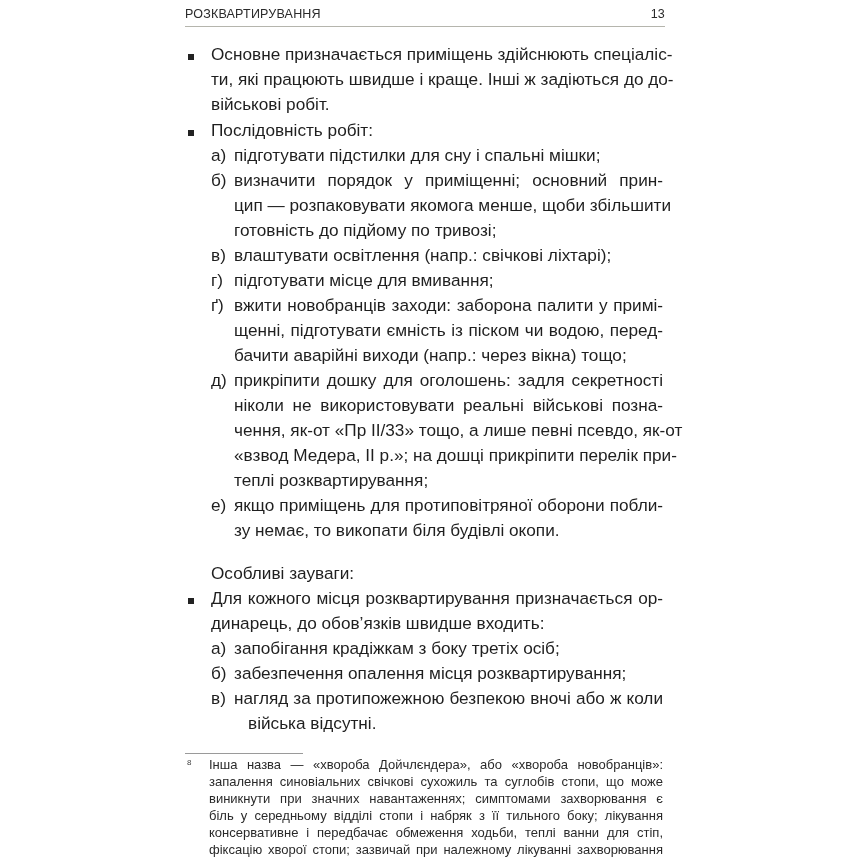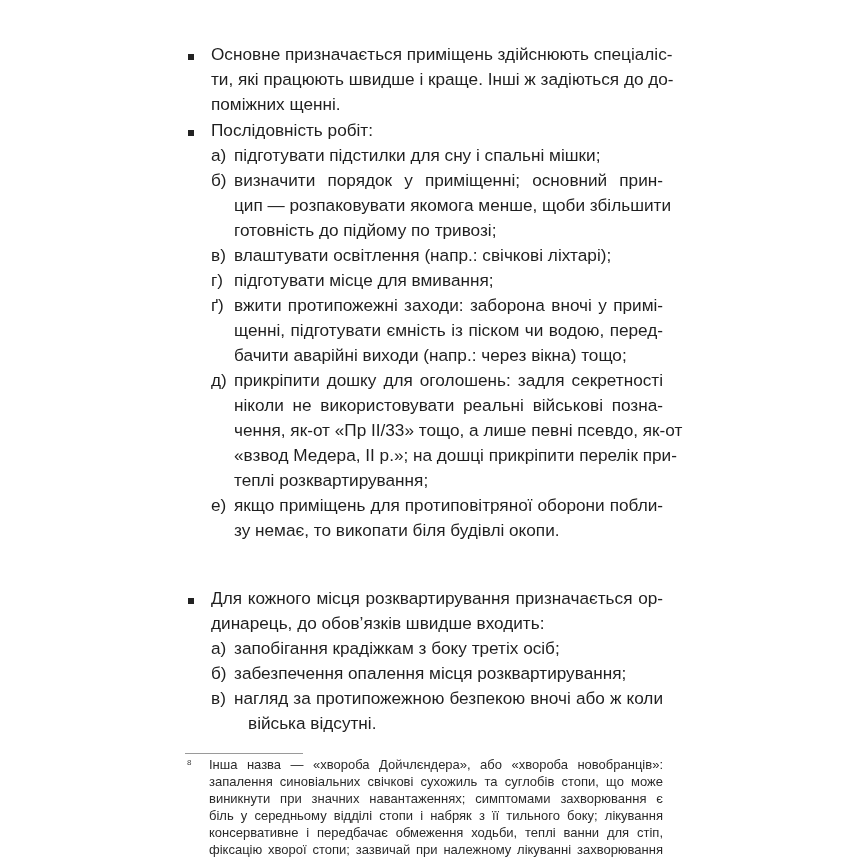--- a/index.html
+++ b/index.html
@@ -31,26 +31,30 @@
     position: absolute; left: 24px; width: 454px; height: 17px; line-height: 17px;
     font-size: 13px; white-space: nowrap; color: #2a2a2a;
   }
   .fn-mark { position: absolute; left: 2px; top: 758px; font-size: 8px; color: #444; }
 </style>
 </head>
 <body>
 
 <div class="page">
 
+  <div class="running-head">
+    <span class="title">РОЗКВАРТИРУВАННЯ</span>
+    <span class="pageno">13</span>
+  </div>
 
   <div>
     <div class="bullet-mark" style="top:54px"></div>
     <div class="line just" style="left:26px;top:42px;width:452px">Основне призначається приміщень здійснюють спеціаліс-</div>
     <div class="line just" style="left:26px;top:67px;width:452px">ти, які працюють швидше і краще. Інші ж задіються до до-</div>
-    <div class="line" style="left:26px;top:92px">поміжних щенні.</div>
+    <div class="line" style="left:26px;top:92px">військові робіт.</div>
   </div>
 
   <div>
     <div class="bullet-mark" style="top:130px"></div>
     <div class="line" style="left:26px;top:118px">Послідовність робіт:</div>
 
     <div class="item-label" style="left:26px;top:143px">а)</div>
     <div class="line" style="left:49px;top:143px">підготувати підстилки для сну і спальні мішки;</div>
 
     <div class="item-label" style="left:26px;top:168px">б)</div>
@@ -58,36 +62,37 @@
     <div class="line just" style="left:49px;top:193px;width:429px">цип — розпаковувати якомога менше, щоби збільшити</div>
     <div class="line" style="left:49px;top:218px">готовність до підйому по тривозі;</div>
 
     <div class="item-label" style="left:26px;top:243px">в)</div>
     <div class="line" style="left:49px;top:243px">влаштувати освітлення (напр.: свічкові ліхтарі);</div>
 
     <div class="item-label" style="left:26px;top:268px">г)</div>
     <div class="line" style="left:49px;top:268px">підготувати місце для вмивання;</div>
 
     <div class="item-label" style="left:26px;top:293px">ґ)</div>
-    <div class="line just" style="left:49px;top:293px;width:429px">вжити протипожежні заходи: заборона вночі у примі-</div>
+    <div class="line just" style="left:49px;top:293px;width:429px">вжити новобранців заходи: заборона палити у примі-</div>
     <div class="line just" style="left:49px;top:318px;width:429px">щенні, підготувати ємність із піском чи водою, перед-</div>
     <div class="line" style="left:49px;top:343px">бачити аварійні виходи (напр.: через вікна) тощо;</div>
 
     <div class="item-label" style="left:26px;top:368px">д)</div>
     <div class="line just" style="left:49px;top:368px;width:429px">прикріпити дошку для оголошень: задля секретності</div>
     <div class="line just" style="left:49px;top:393px;width:429px">ніколи не використовувати реальні військові позна-</div>
     <div class="line just" style="left:49px;top:418px;width:429px">чення, як-от «Пр ІІ/33» тощо, а лише певні псевдо, як-от</div>
     <div class="line just" style="left:49px;top:443px;width:429px">«взвод Медера, ІІ р.»; на дошці прикріпити перелік при-</div>
     <div class="line" style="left:49px;top:468px">теплі розквартирування;</div>
 
     <div class="item-label" style="left:26px;top:493px">е)</div>
     <div class="line just" style="left:49px;top:493px;width:429px">якщо приміщень для протиповітряної оборони побли-</div>
     <div class="line" style="left:49px;top:518px">зу немає, то викопати біля будівлі окопи.</div>
   </div>
 
+  <div class="line" style="left:26px;top:561px">Особливі зауваги:</div>
 
   <div>
     <div class="bullet-mark" style="top:598px"></div>
     <div class="line just" style="left:26px;top:586px;width:452px">Для кожного місця розквартирування призначається ор-</div>
     <div class="line" style="left:26px;top:611px">динарець, до обов’язків швидше входить:</div>
 
     <div class="item-label" style="left:26px;top:636px">а)</div>
     <div class="line" style="left:49px;top:636px">запобігання крадіжкам з боку третіх осіб;</div>
 
     <div class="item-label" style="left:26px;top:661px">б)</div>

